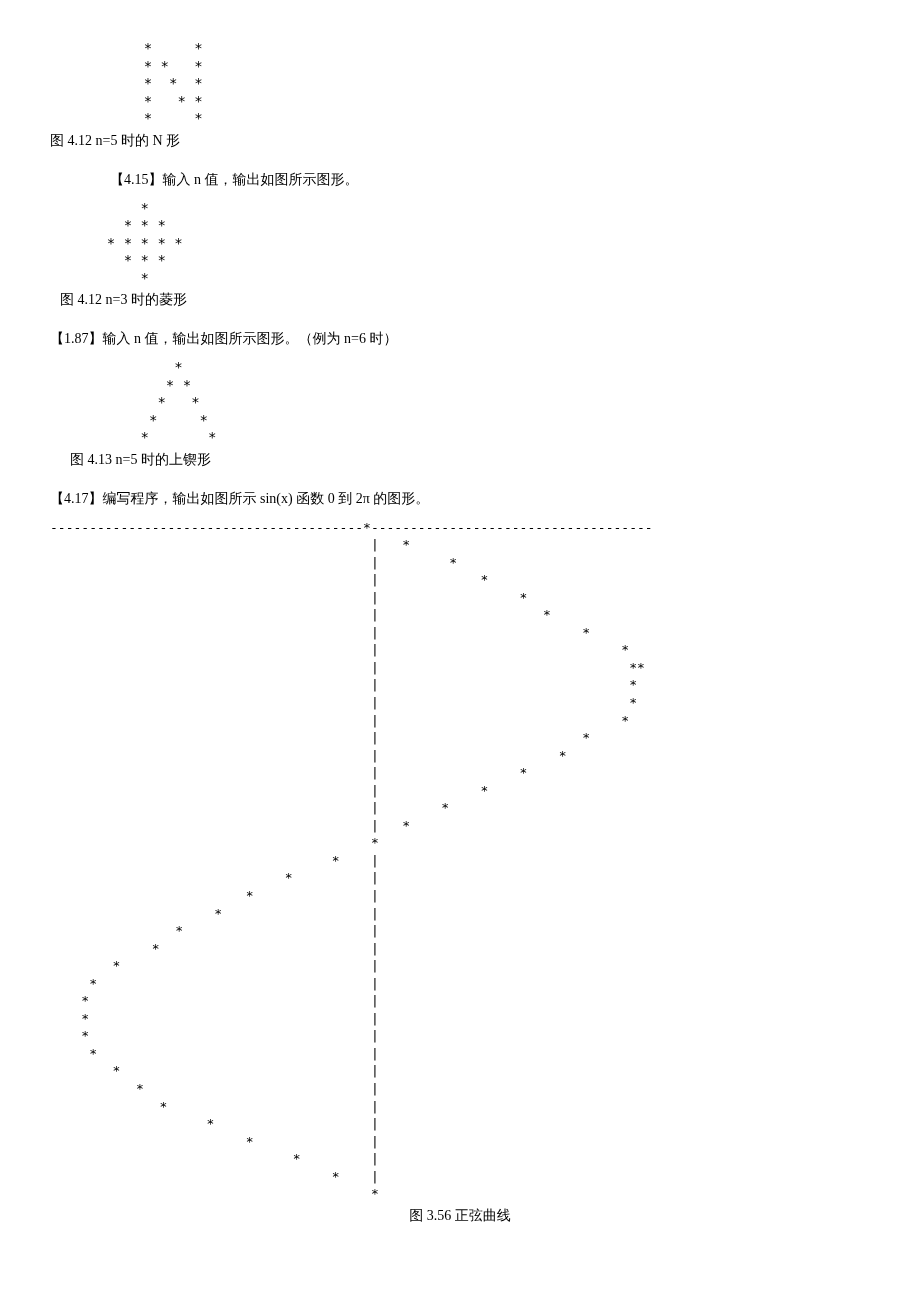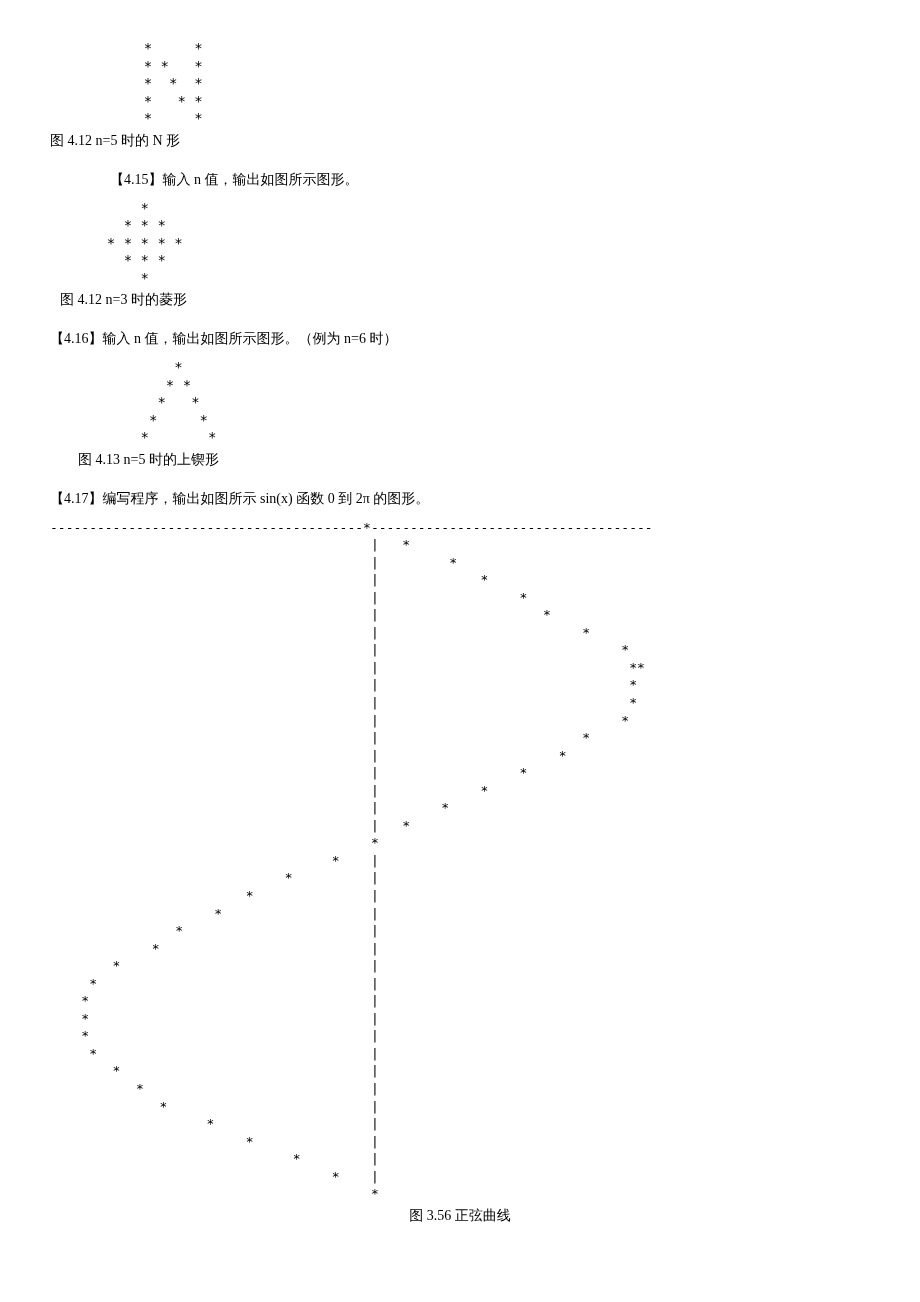--- a/index.html
+++ b/index.html
@@ -57,29 +57,29 @@
 <div class="problem indent1">【4.15】输入 n 值，输出如图所示图形。</div>
 <div style="margin-left:40px; margin-top:10px;">
   <pre>      *
     * * *
   * * * * *
     * * *
       *</pre>
 </div>
 <div class="caption" style="margin-left:10px;">图 4.12 n=3 时的菱形</div>
 
-<div class="problem indent2">【4.16】输入 n 值，输出如图所示图形。（例为 n=6 时）</div>
+<div class="problem indent2">【1.87】输入 n 值，输出如图所示图形。（例为 n=6 时）</div>
 <div style="margin-left:40px;">
   <pre>          *
          * *
         *   *
        *     *
       *       *</pre>
 </div>
-<div class="caption" style="margin-left:28px;">图 4.13 n=5 时的上锲形</div>
+<div class="caption" style="margin-left:20px;">图 4.13 n=5 时的上锲形</div>
 
 <div class="problem indent2">【4.17】编写程序，输出如图所示 sin(x) 函数 0 到 2π 的图形。</div>
 <div class="sine-block">
   <pre>----------------------------------------*------------------------------------
                                          |   *
                                          |         *
                                          |             *
                                          |                  *
                                          |                     *
                                          |                          *

